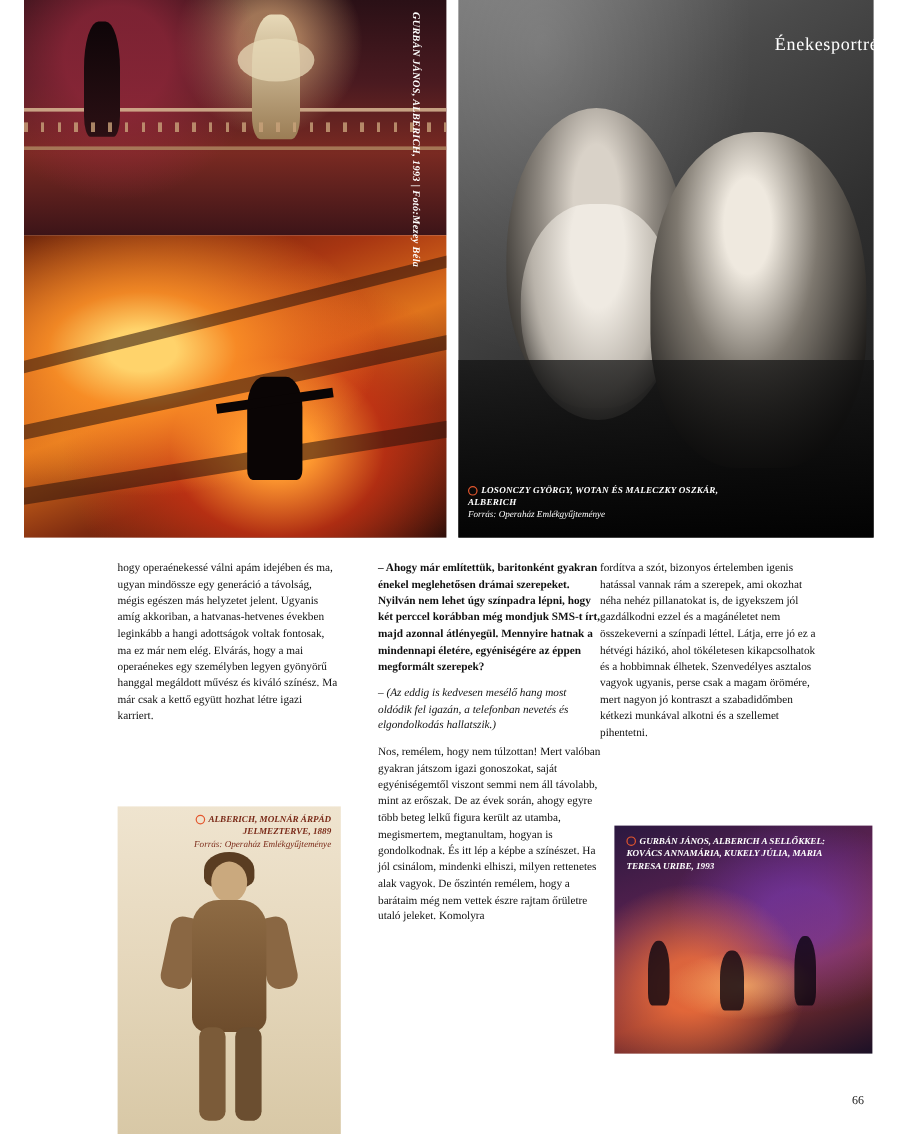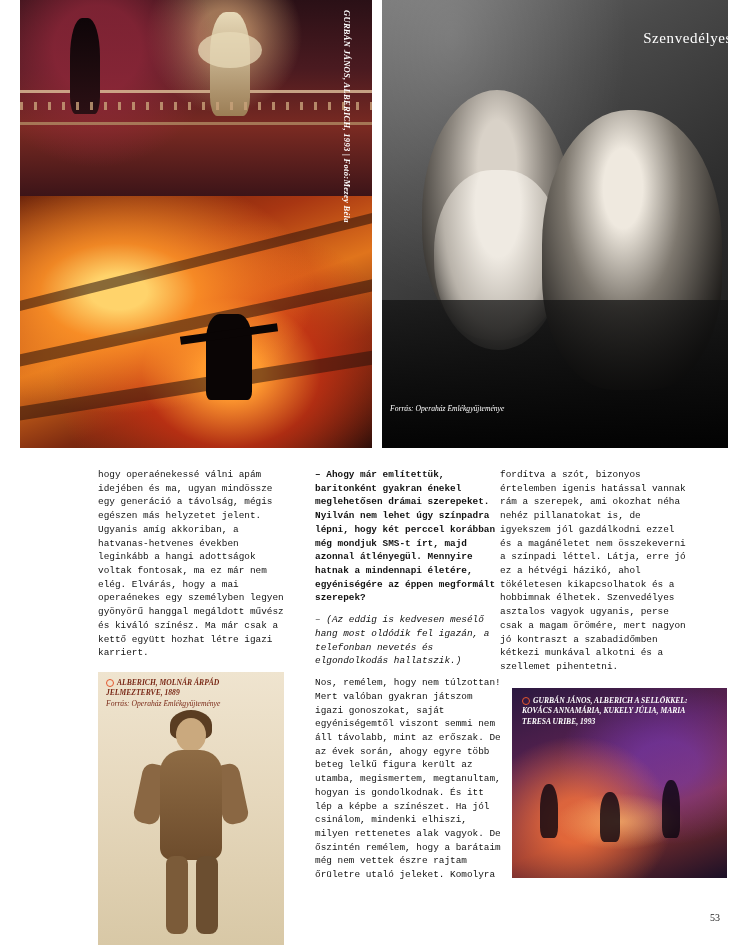--- a/index.html
+++ b/index.html
@@ -108,21 +108,21 @@
     font-family:"Liberation Serif", serif;font-size:7.6px;line-height:1.32;
   }
   .photo-caption .title{font-style:italic;font-weight:bold;letter-spacing:.2px;}
   .photo-caption .src{font-style:italic;font-weight:normal;}
   .bullet{
     display:inline-block;width:6px;height:6px;border-radius:50%;
     border:1.4px solid #e4572e;background:transparent;margin-right:3px;vertical-align:middle;
   }
 
   
-  .col{position:absolute;top:468px;width:186px;font-size:9.4px;line-height:1.46;text-align:left;font-family:Liberation Mono, monospace;}
+  .col{position:absolute;top:468px;width:186px;font-size:9.4px;line-height:1.46;text-align:left;}
   .col p{margin:0 0 8px 0;}
   .col1{left:98px;}
   .col2{left:315px;}
   .col3{left:500px;}
   .q{font-weight:bold;}
   .ital{font-style:italic;}
 
   
   .img-costume{
     position:absolute;left:98px;top:672px;width:186px;height:273px;
@@ -139,21 +139,21 @@
   }
   .img-costume .hair{
     position:absolute;left:72px;top:38px;width:42px;height:30px;border-radius:50% 50% 30% 30%;
     background:#5a3d22;
   }
   .img-costume .leg-l{position:absolute;left:68px;top:184px;width:22px;height:78px;background:#7b5b39;border-radius:8px;}
   .img-costume .leg-r{position:absolute;left:98px;top:184px;width:22px;height:78px;background:#6b4e30;border-radius:8px;}
   .img-costume .arm-l{position:absolute;left:40px;top:92px;width:26px;height:60px;background:#8a6743;border-radius:10px;transform:rotate(12deg);}
   .img-costume .arm-r{position:absolute;left:120px;top:92px;width:26px;height:60px;background:#8a6743;border-radius:10px;transform:rotate(-12deg);}
   .costume-caption{
-    position:absolute;left:8px;top:6px;width:170px;text-align:left;color:#7a2a18;
+    position:absolute;left:8px;top:6px;width:170px;text-align:right;color:#7a2a18;
     font-family:"Liberation Serif", serif;font-size:7.6px;line-height:1.35;
   }
   .costume-caption .title{font-style:italic;font-weight:bold;}
   .costume-caption .src{font-style:italic;color:#7a2a18;}
 
   
   .img-rhine{
     position:absolute;left:512px;top:688px;width:215px;height:190px;
     background:
       radial-gradient(ellipse at 30% 70%, rgba(255,120,60,.75) 0 12%, transparent 45%),
@@ -202,23 +202,26 @@
     <div class="vcaption">GURBÁN JÁNOS, ALBERICH, 1993 | Fotó:Mezey Béla</div>
 
     <div class="img-portrait">
       <div class="sheen"></div>
       <div class="head-left"></div>
       <div class="beard"></div>
       <div class="head-right"></div>
       <div class="cloak"></div>
     </div>
 
-    <div class="portrait-title">Szenvedélyes</div>
+    <div class="portrait-title">Énekesportré</div>
 
     <div class="photo-caption">
+      <div class="title">
+        <span class="bullet"></span><span>LOSONCZY GYÖRGY, WOTAN ÉS MALECZKY OSZKÁR, ALBERICH</span>
+      </div>
       <div class="src">Forrás: Operaház Emlékgyűjteménye</div>
     </div>
 
   </div>
 
   <div class="col col1">
     <p>hogy operaénekessé válni apám idejében és ma, ugyan mindössze egy generáció a távolság, mégis egészen más helyzetet jelent. Ugyanis amíg akkoriban, a hatvanas-hetvenes években leginkább a hangi adottságok voltak fontosak, ma ez már nem elég. Elvárás, hogy a mai operaénekes egy személyben legyen gyönyörű hanggal megáldott művész és kiváló színész. Ma már csak a kettő együtt hozhat létre igazi karriert.</p>
   </div>
 
   <div class="col col2">
@@ -250,15 +253,15 @@
   <div class="img-rhine">
     <div class="glow"></div>
     <div class="f f1"></div>
     <div class="f f2"></div>
     <div class="f f3"></div>
   </div>
   <div class="rhine-caption">
     <span class="bullet"></span><span>GURBÁN JÁNOS, ALBERICH A SELLŐKKEL: KOVÁCS ANNAMÁRIA, KUKELY JÚLIA, MARIA TERESA URIBE, 1993</span>
   </div>
 
-  <div class="page-number">53</div>
+  <div class="page-number">66</div>
 
 </div>
 
 </body></html>

